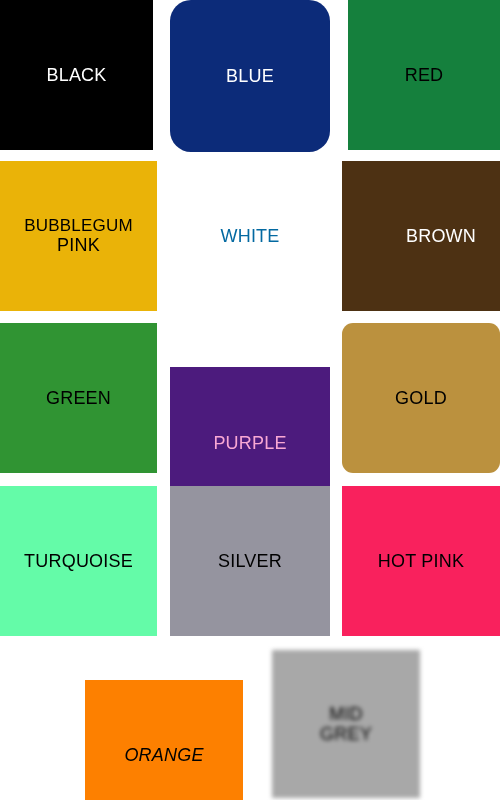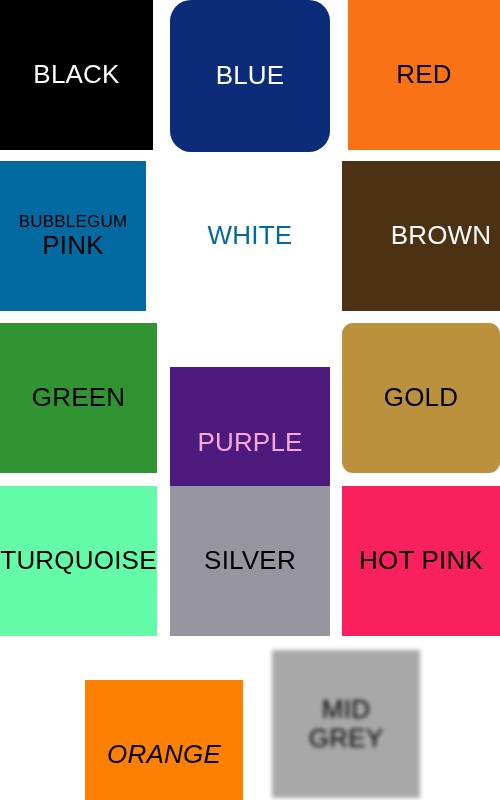--- a/index.html
+++ b/index.html
@@ -39,21 +39,21 @@
   }
 
   .swatch .label-line {
     display: block;
     white-space: nowrap;
     font-weight: normal;
     letter-spacing: 0.2px;
   }
 
   .label-primary {
-    font-size: 26px;
+    font-size: 18px;
   }
   .label-secondary {
     font-size: 17px;
   }
 
   
   .soft-edge {
     filter: blur(2.2px);
   }
   .soft-edge .label-line {
@@ -63,24 +63,24 @@
 </head>
 <body style="width: 500px; height: 800px; background: rgb(255, 255, 255);">
 
 <div id="swatch-board" style="width: 500px; height: 800px; background: rgb(255, 255, 255);">
     <div class="swatch" style="left: 0px; top: 0px; width: 153px; height: 150px; background: rgb(0, 0, 0); color: rgb(255, 255, 255);">
       <span class="label-line label-primary">BLACK</span>
     </div>
     <div class="swatch" style="left: 170px; top: 0px; width: 160px; height: 152px; background: rgb(12, 43, 121); color: rgb(255, 255, 255); border-radius: 21px;">
       <span class="label-line label-primary">BLUE</span>
     </div>
-    <div class="swatch" style="left: 348px; top: 0px; width: 152px; height: 150px; background: #f97316; color: rgb(0, 0, 0);">
+    <div class="swatch" style="left: 348px; top: 0px; width: 152px; height: 150px; background: #15803d; color: rgb(0, 0, 0);">
       <span class="label-line label-primary">RED</span>
     </div>
-    <div class="swatch" style="left: 0px; top: 161px; width: 146px; height: 150px; background: #0369a1; color: rgb(0, 0, 0); text-align: center;">
+    <div class="swatch" style="left: 0px; top: 161px; width: 157px; height: 150px; background: #eab308; color: rgb(0, 0, 0); text-align: center;">
       <span class="label-line label-secondary">BUBBLEGUM</span>
       <span class="label-line label-primary">PINK</span>
     </div>
     <div class="swatch" style="left: 170px; top: 161px; width: 160px; height: 150px; background: rgb(255, 255, 255); color: #0369a1;">
       <span class="label-line label-primary">WHITE</span>
     </div>
     <div class="swatch" style="left: 342px; top: 161px; width: 158px; height: 150px; background: rgb(77, 49, 19); color: rgb(255, 255, 255); padding-left: 40px;">
       <span class="label-line label-primary">BROWN</span>
     </div>
     <div class="swatch" style="left: 0px; top: 323px; width: 157px; height: 150px; background: rgb(48, 148, 51); color: rgb(0, 0, 0);">

